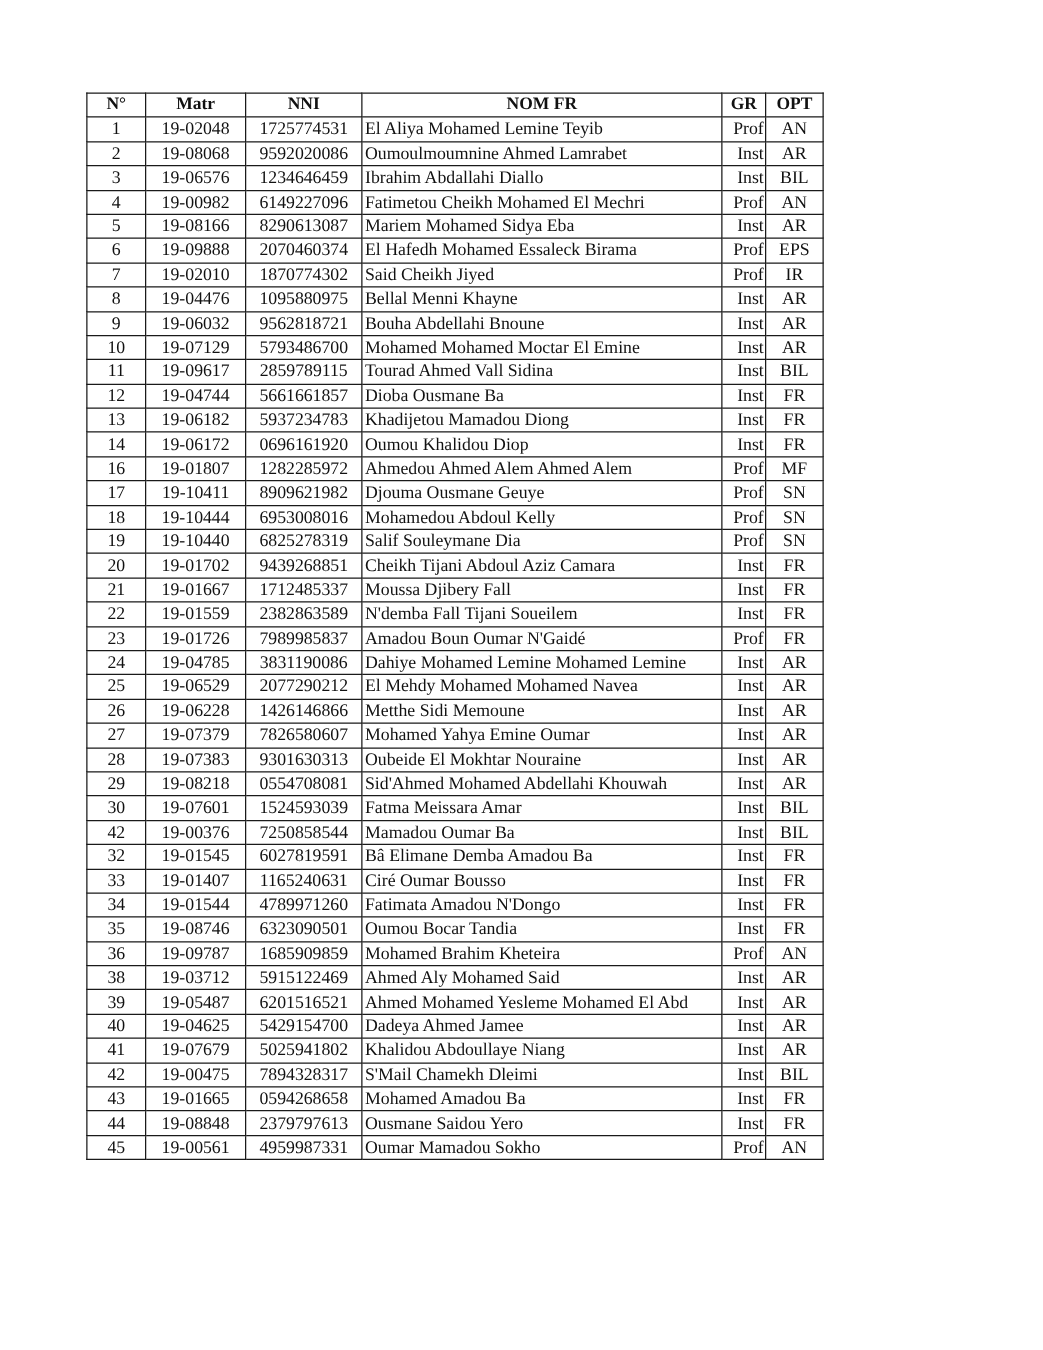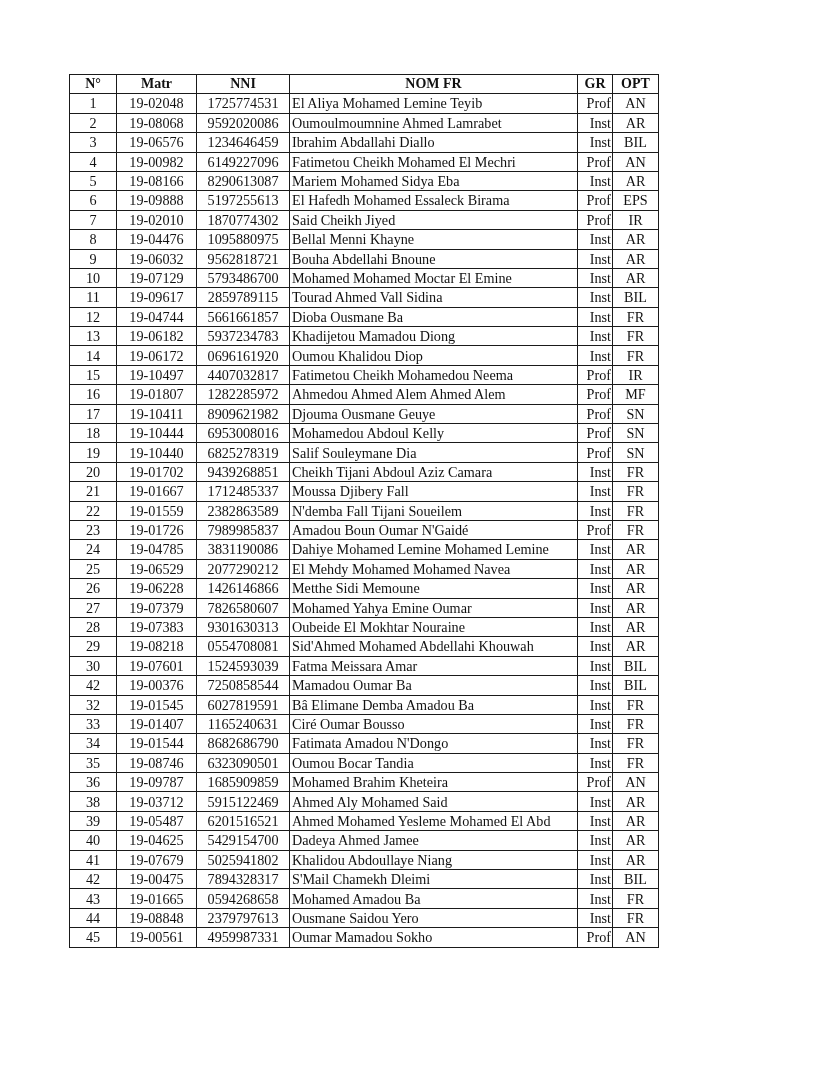--- a/index.html
+++ b/index.html
@@ -115,21 +115,21 @@
           <td>5</td>
           <td>19-08166</td>
           <td>8290613087</td>
           <td class="nom">Mariem Mohamed Sidya Eba</td>
           <td class="gr">Inst</td>
           <td>AR</td>
         </tr>
         <tr>
           <td>6</td>
           <td>19-09888</td>
-          <td>5197255613</td>
+          <td>2070460374</td>
           <td class="nom">El Hafedh Mohamed Essaleck Birama</td>
           <td class="gr">Prof</td>
           <td>EPS</td>
         </tr>
         <tr>
           <td>7</td>
           <td>19-02010</td>
           <td>1870774302</td>
           <td class="nom">Said Cheikh Jiyed</td>
           <td class="gr">Prof</td>
@@ -185,28 +185,20 @@
         </tr>
         <tr>
           <td>14</td>
           <td>19-06172</td>
           <td>0696161920</td>
           <td class="nom">Oumou Khalidou Diop</td>
           <td class="gr">Inst</td>
           <td>FR</td>
         </tr>
         <tr>
-          <td>15</td>
-          <td>19-10497</td>
-          <td>4407032817</td>
-          <td class="nom">Fatimetou Cheikh Mohamedou Neema</td>
-          <td class="gr">Prof</td>
-          <td>IR</td>
-        </tr>
-        <tr>
           <td>16</td>
           <td>19-01807</td>
           <td>1282285972</td>
           <td class="nom">Ahmedou Ahmed Alem Ahmed Alem</td>
           <td class="gr">Prof</td>
           <td>MF</td>
         </tr>
         <tr>
           <td>17</td>
           <td>19-10411</td>
@@ -339,21 +331,21 @@
           <td>33</td>
           <td>19-01407</td>
           <td>1165240631</td>
           <td class="nom">Ciré Oumar Bousso</td>
           <td class="gr">Inst</td>
           <td>FR</td>
         </tr>
         <tr>
           <td>34</td>
           <td>19-01544</td>
-          <td>8682686790</td>
+          <td>4789971260</td>
           <td class="nom">Fatimata Amadou N'Dongo</td>
           <td class="gr">Inst</td>
           <td>FR</td>
         </tr>
         <tr>
           <td>35</td>
           <td>19-08746</td>
           <td>6323090501</td>
           <td class="nom">Oumou Bocar Tandia</td>
           <td class="gr">Inst</td>

